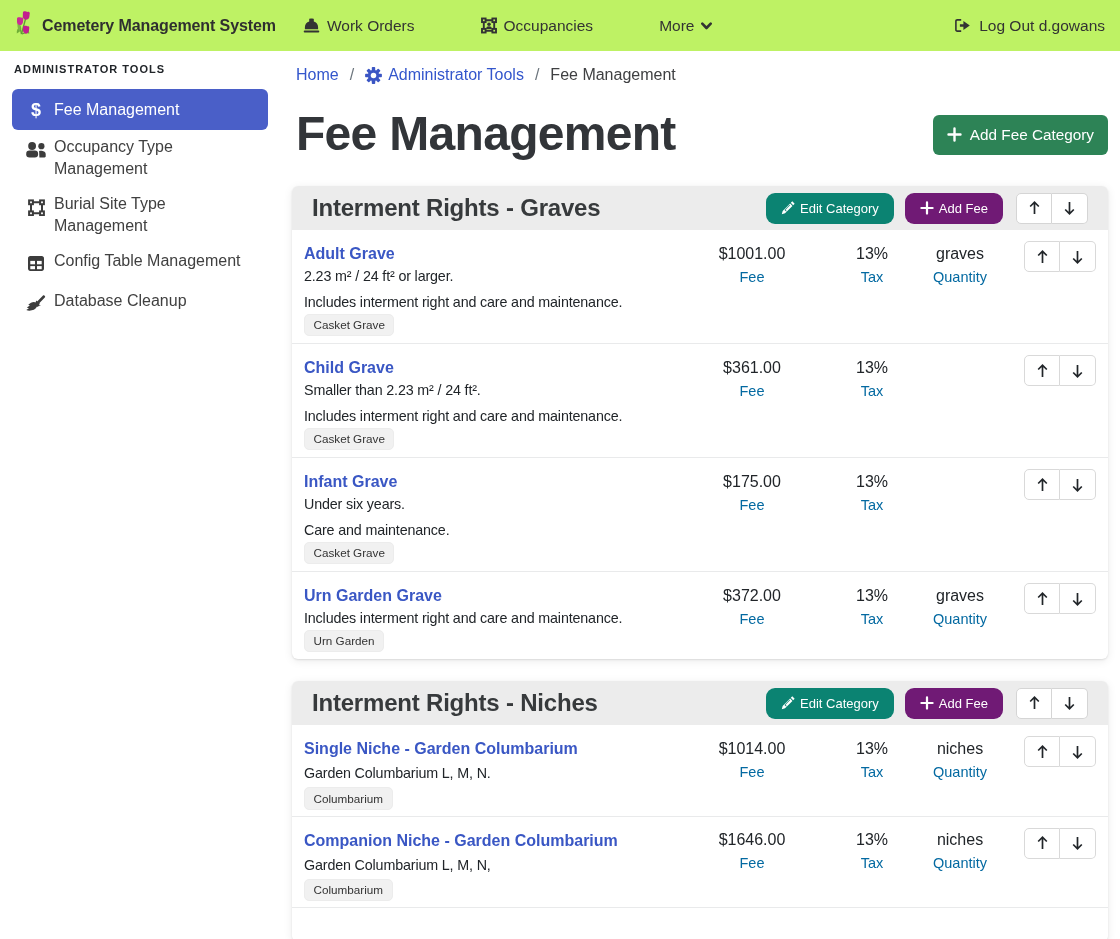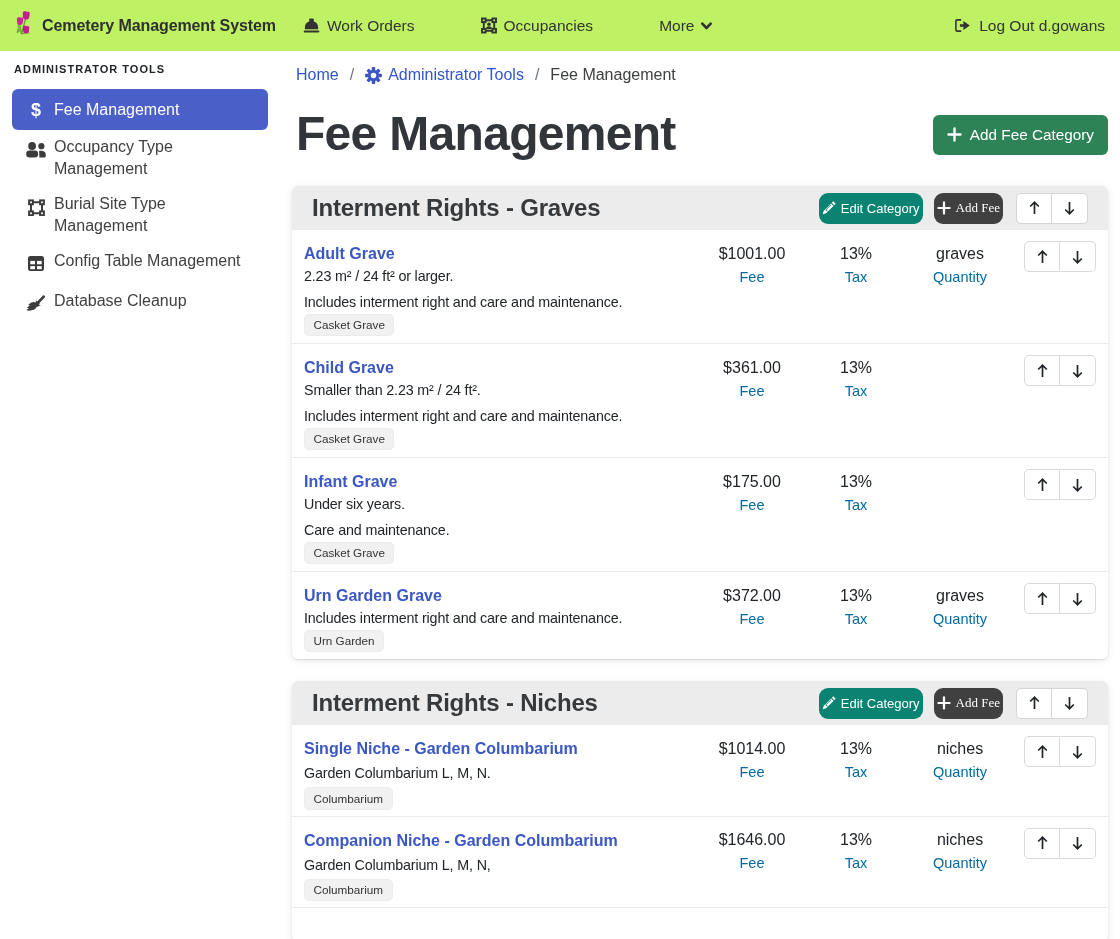--- a/index.html
+++ b/index.html
@@ -28,46 +28,46 @@
 
 .main { flex:1; padding:12px 12px 0 12px; min-width:0; }
 .breadcrumb { display:flex; align-items:center; font-size:16px; margin:3px 0 0 4px; color:#3f4042; }
 .breadcrumb a { color:#3356cc; }
 .breadcrumb .sep { color:#6c757d; padding:0 11px; }
 .breadcrumb .bc-icon { margin-right:6px; display:inline-flex; }
 .pagehead { display:flex; align-items:flex-start; justify-content:space-between; margin-top:26px; }
 h1.title { font-size:48px; font-weight:bold; color:#323539; letter-spacing:-0.7px; line-height:48px; margin-left:4px; }
 .btn { display:inline-flex; align-items:center; justify-content:center; border:none; border-radius:6px; color:#fff; font-family:inherit; cursor:pointer; }
 .btn-add-cat { background:#2d8356; height:39.5px; padding:16px 14px; font-size:15.3px; gap:8px; margin-top:5px; }
-.btn-green { background:#404040;font-family:Liberation Serif, serif; }
+.btn-green { background:#701a75; }
 .btn-teal { background:#0b8372; }
 
 
 .card { border-radius:6px; box-shadow:0 1px 2px rgba(0,0,0,.10), 0 2px 10px rgba(0,0,0,.08); margin-top:28px; background:#fff; }
 .card-header { background:#ececec; border-radius:6px 6px 0 0; height:44px; display:flex; align-items:center; padding:0 20px; }
 .card-header h2 { font-size:24px; font-weight:bold; color:#373a3c; letter-spacing:-0.2px; flex:1; }
-.hbtn { height:31px; font-size:13px; gap:5px; padding:0 3px; border-radius:9px; }
+.hbtn { height:31px; font-size:13px; gap:5px; padding:0 15px; border-radius:9px; }
 .arrgroup { display:inline-flex; height:31px; }
 .arrgroup .abtn { width:36px; background:#fff; border:1px solid #d5d5d5; display:flex; align-items:center; justify-content:center; padding:0; cursor:pointer; }
 .arrgroup .abtn:first-child { border-radius:5px 0 0 5px; }
 .arrgroup .abtn:last-child { border-radius:0 5px 5px 0; border-left:none; }
 .hsp { width:11px; }
 
 
 .fee-row { position:relative; border-bottom:1px solid #e9eaeb; padding:12.5px 12px 7px 12px; }
 .fee-row:last-child { border-bottom:none; }
 .fee-title { font-size:16px; font-weight:bold; color:#3a57c4; line-height:22px; }
 .fee-desc { font-size:14.3px; color:#212529; line-height:21px; margin-top:1px; letter-spacing:-0.15px; }
 .fee-desc2 { font-size:14.3px; color:#212529; line-height:21px; margin-top:5px; letter-spacing:-0.15px; }
 .badge { display:inline-block; background:#f1f1f1; border:1px solid #ececec; color:#333; font-size:11.7px; line-height:13px; padding:3.5px 8.5px 4px; border-radius:5px; margin-top:1px; }
 .vcol { position:absolute; top:12.5px; width:104px; text-align:center; }
 .vcol .val { font-size:16px; color:#212529; line-height:22px; }
 .vcol .lab { font-size:14.5px; color:#0369a1; line-height:21px; margin-top:2px; }
 .vcol.fee { left:408px; }
-.vcol.tax { left:512px; }
+.vcol.tax { left:528px; }
 .vcol.qty { left:616px; }
 .row-arrows { position:absolute; top:11px; right:12px; }
 .row-arrows .abtn { border-color:#d9d9d9; }
 .card-n .fee-row { padding:13px 12px 6px 12px; border-bottom:1px solid #e9eaeb !important; }
 .card-n .fee-desc { margin-top:3px; }
 .card-n .badge { margin-top:3px; }
 </style>
 </head>
 <body>
 <nav class="navbar">

